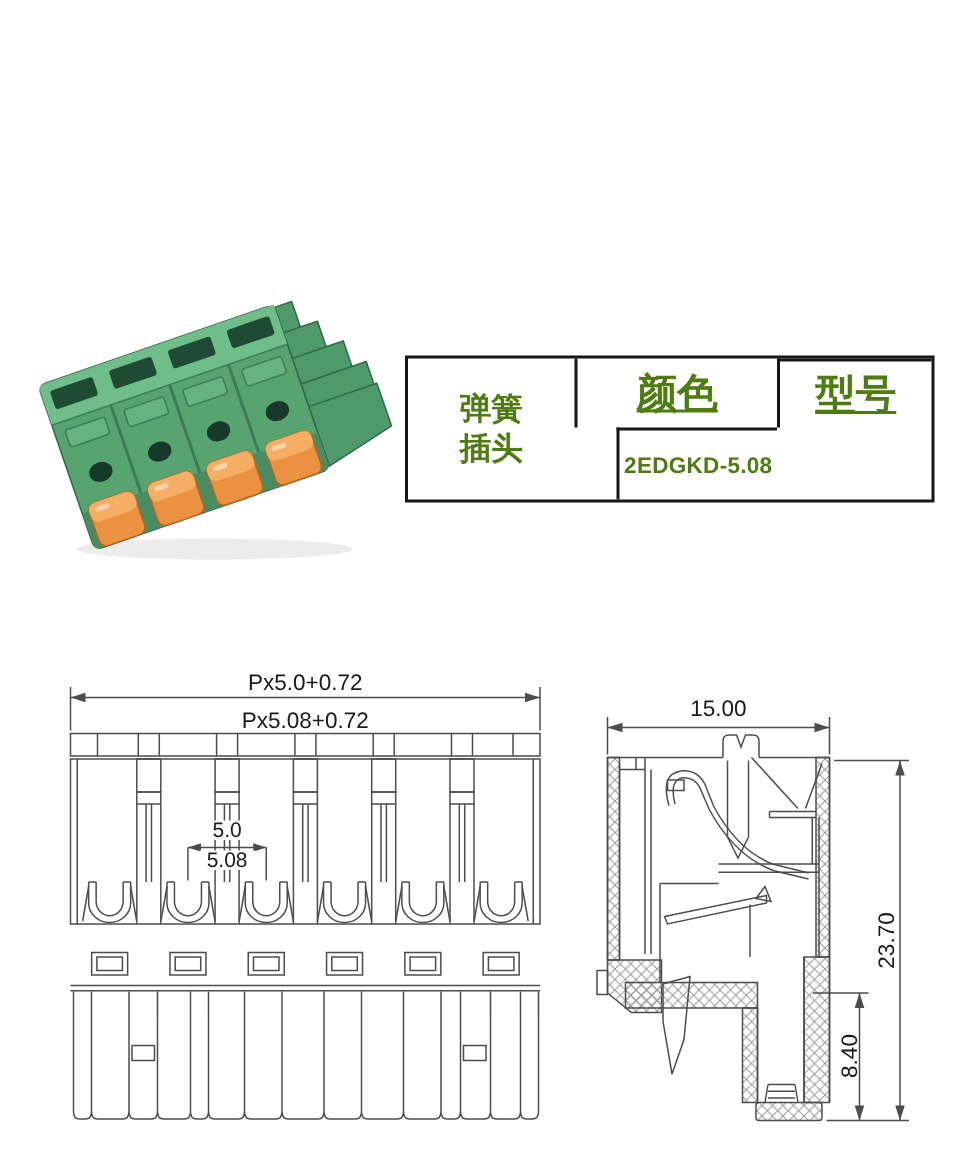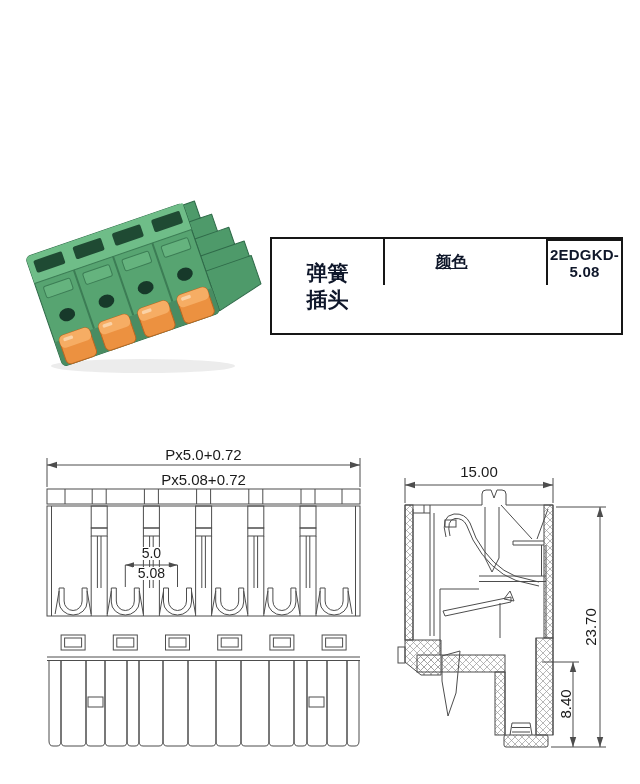--- a/index.html
+++ b/index.html
@@ -1,22 +1,22 @@
 <!DOCTYPE html>
 <html><head>
 <meta charset="utf-8">
 <style>
   html,body{margin:0;padding:0;}
   body{width:640px;height:784px;background:#ffffff;font-family:"Liberation Sans","DejaVu Sans",sans-serif;}
   .page{position:relative;width:640px;height:784px;background:#fff;overflow:hidden;}
   .photo{position:absolute;left:25px;top:190px;width:235px;height:190px;overflow:visible;}
-  .spec-table{position:absolute;left:270px;top:237px;width:353px;height:98px;border:2px solid #161616;display:grid;grid-template-columns:111px 135px 103px;grid-template-rows:46px 48px;box-sizing:border-box;background:#fff;color:#0f172a;}
+  .spec-table{position:absolute;left:270px;top:237px;width:353px;height:98px;border:2px solid #161616;display:grid;grid-template-columns:111px 135px 103px;grid-template-rows:46px 48px;box-sizing:border-box;background:#fff;color:#4d7c0f;}
   .cell{display:flex;align-items:center;justify-content:center;text-align:center;}
   .cell.name{grid-row:1/3;grid-column:1;flex-direction:column;font-size:21px;font-weight:bold;line-height:1.3;}
-  .cell.lab{font-size:16px;font-weight:bold;text-decoration:underline;}
+  .cell.lab{font-size:27px;font-weight:bold;text-decoration:underline;}
   .cell.val{font-size:19px;font-weight:bold;}
   .cell.model{font-size:15px;font-weight:bold;letter-spacing:0.2px;margin-left:28px;}
   .bl{border-left:2px solid #161616;}
   .bt{border-top:2px solid #161616;}
   .front-view{position:absolute;left:38px;top:445px;width:330px;height:310px;}
   .side-view{position:absolute;left:396px;top:443px;width:244px;height:312px;}
   svg text{font-family:"Liberation Sans","DejaVu Sans",sans-serif;}
 </style>
 </head>
 <body>
@@ -82,20 +82,21 @@
       </g>
     </g>
   </svg>
 
   <div class="spec-table">
     <div class="cell name">
       <div>弹簧</div>
       <div>插头</div>
     </div>
     <div class="cell lab bl">颜色</div>
+    <div class="cell lab bl bt">型号</div>
     <div class="cell model bl bt">2EDGKD-5.08</div>
   </div>
 
   <svg class="front-view" viewBox="0 0 330 310">
     <defs>
       <g id="fpin" stroke="#4d4d4d" fill="none" stroke-width="1">
         <line x1="-7" y1="44" x2="-7" y2="59"></line>
           <line x1="7" y1="44" x2="7" y2="59"></line>
         <rect x="-8" y="61" width="16" height="22"></rect>
         <rect x="-8" y="83" width="16" height="8"></rect>

